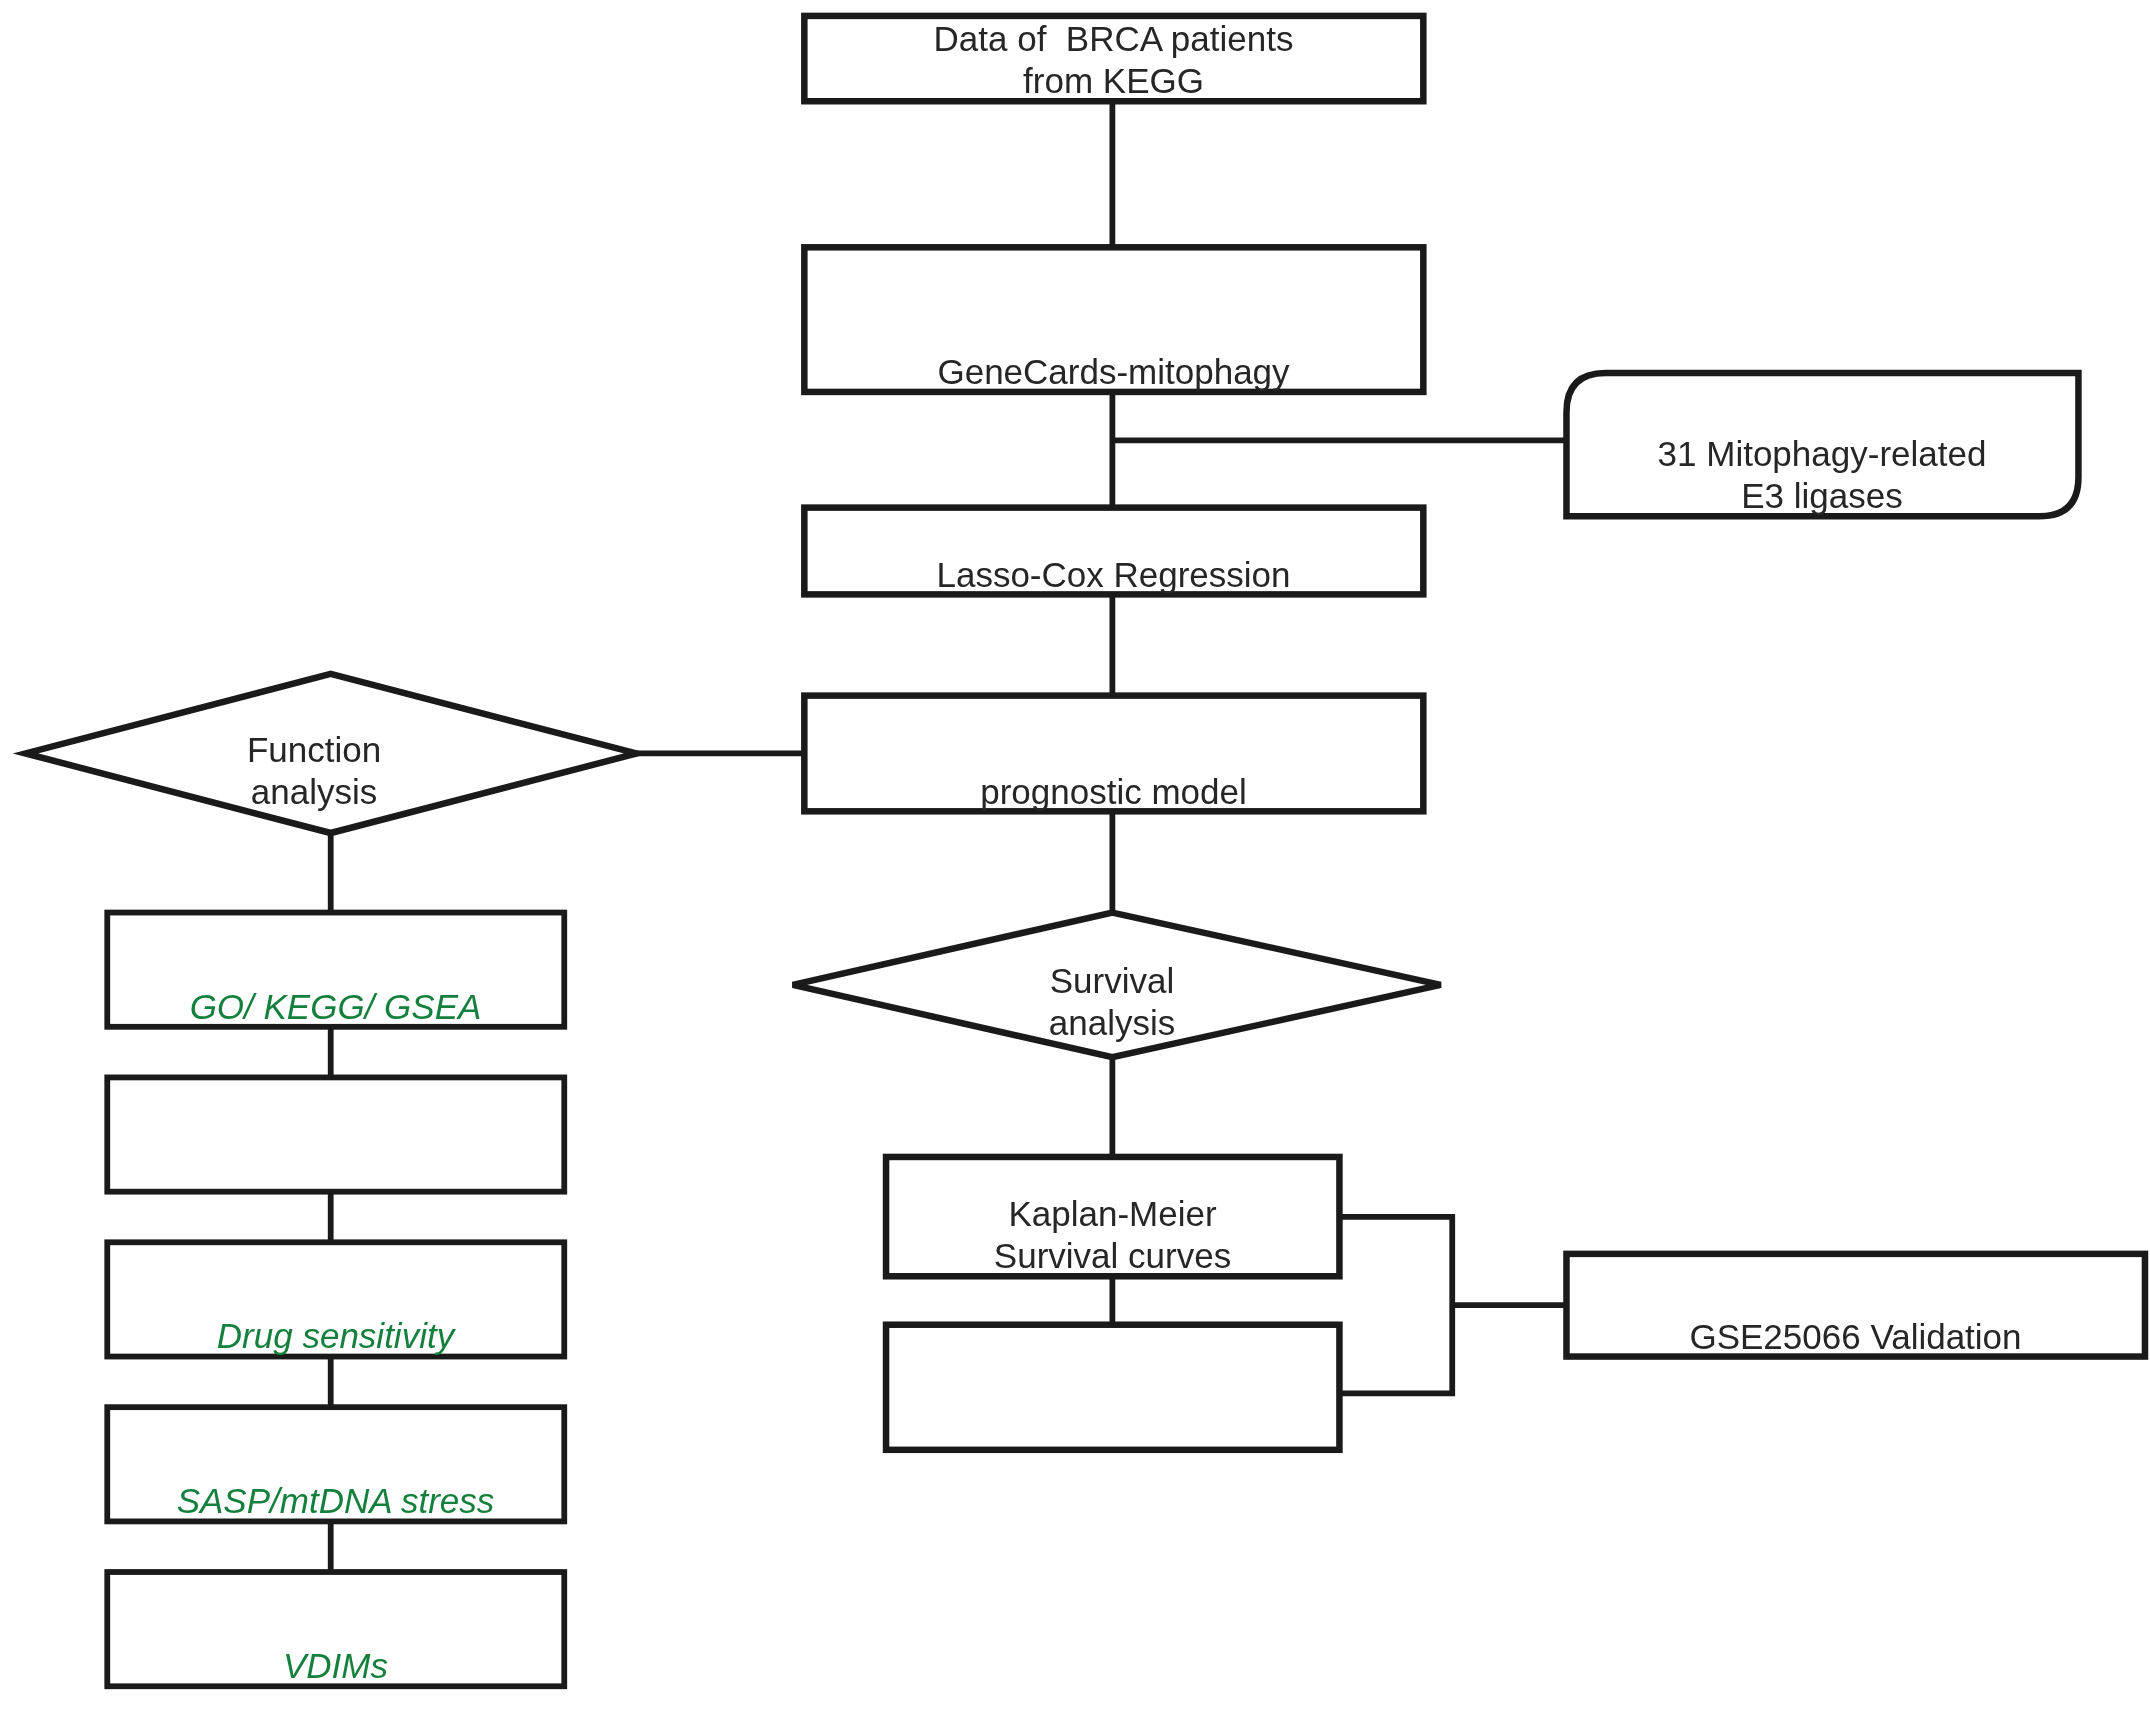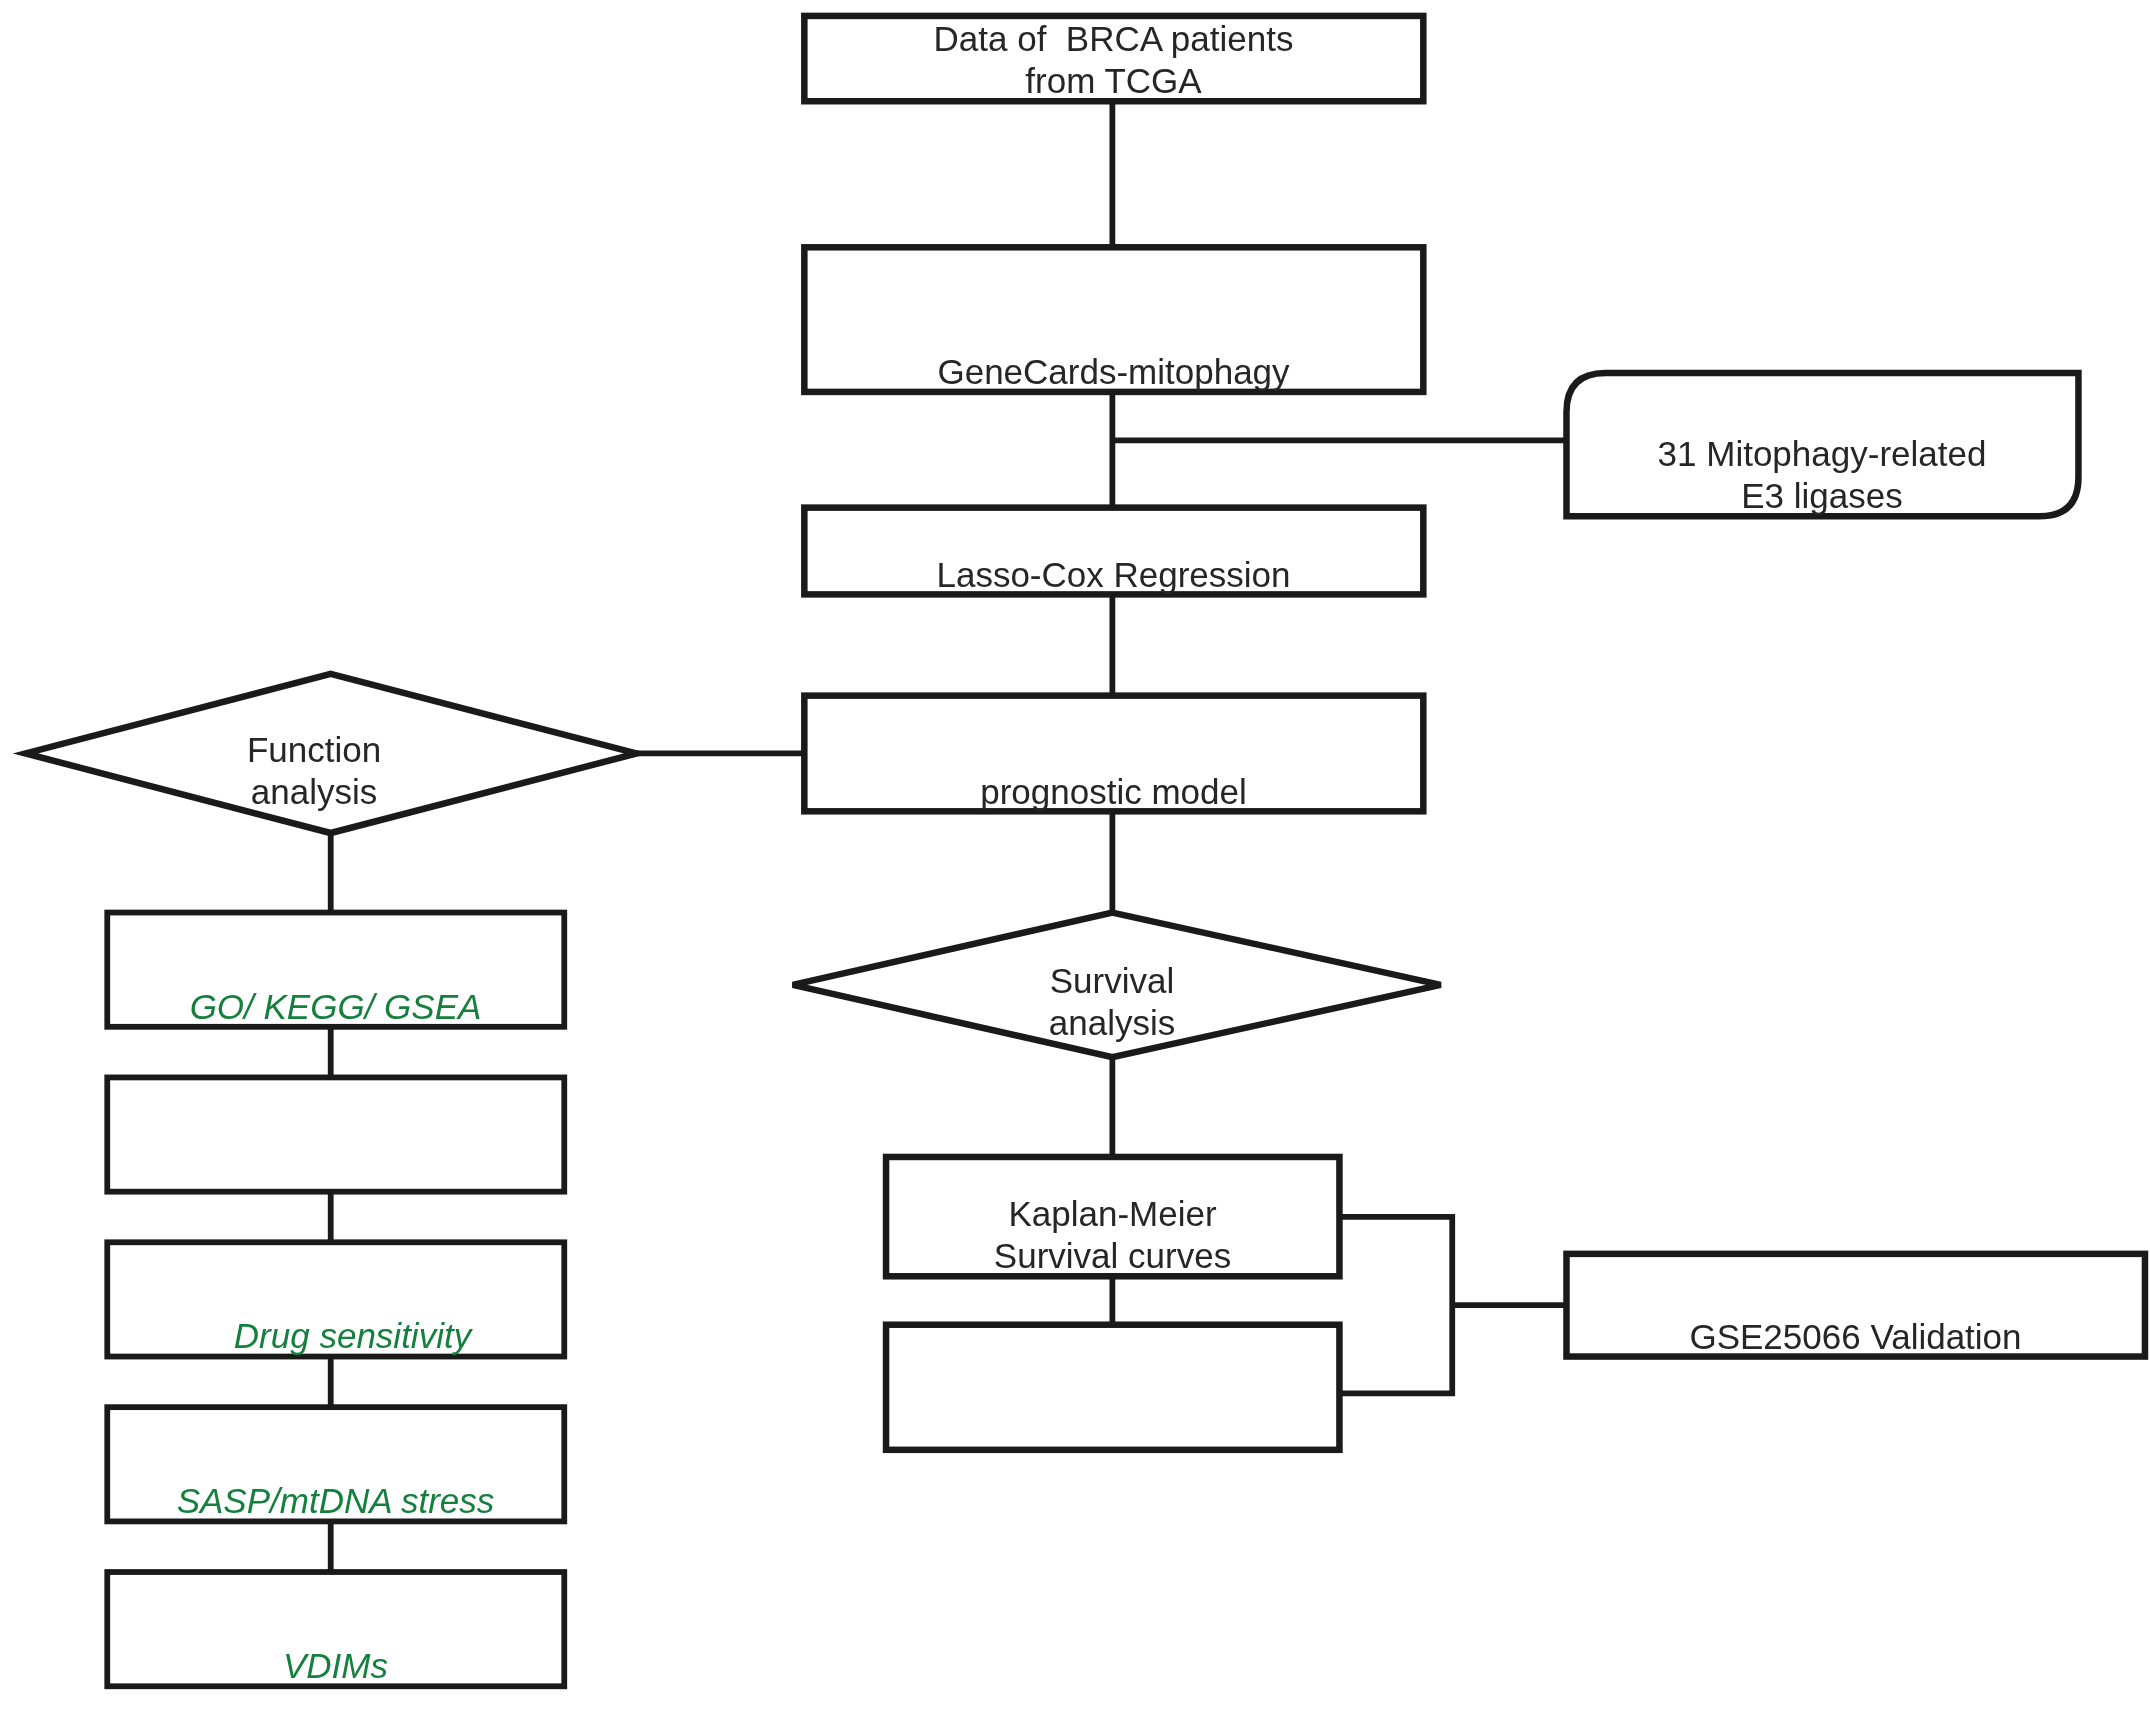--- a/index.html
+++ b/index.html
@@ -122,21 +122,21 @@
     <rect class="node-shape thin" x="148" y="2174" width="632" height="158"></rect>
 
     <rect class="node-shape" x="1225" y="1600" width="627" height="165"></rect>
     <rect class="node-shape" x="1225" y="1832" width="627" height="173"></rect>
 
     <rect class="node-shape" x="2166" y="1734" width="800" height="142"></rect>
   </svg>
 
   <div class="node-label" style="left:804px; top:16px; width:619px; height:85px;">
     <span class="lbl-line">Data of  BRCA patients</span>
-    <span class="lbl-line">from TCGA</span>
+    <span class="lbl-line">from KEGG</span>
   </div>
 
   <div class="node-label" style="left:804px; top:247px; width:619px; height:145px;">
     <span class="lbl-line">GeneCards-mitophagy</span>
   </div>
 
   <div class="node-label" style="left:1566px; top:373px; width:512px; height:143px;">
     <span class="lbl-line">31 Mitophagy-related</span>
     <span class="lbl-line">E3 ligases</span>
   </div>
@@ -157,21 +157,21 @@
   <div class="node-label" style="left:982px; top:927px; width:260px; height:116px;">
     <span class="lbl-line">Survival</span>
     <span class="lbl-line">analysis</span>
   </div>
 
   <div class="node-label dark-sans" style="left:107px; top:913px; width:457px; height:114px;">
     <span class="lbl-line">GO/ KEGG/ GSEA</span>
   </div>
 
 
-  <div class="node-label dark-sans" style="left:124px; top:1242px; width:457px; height:114px;">
+  <div class="node-label dark-sans" style="left:107px; top:1242px; width:457px; height:114px;">
     <span class="lbl-line">Drug sensitivity</span>
   </div>
 
   <div class="node-label dark-sans" style="left:107px; top:1572px; width:457px; height:114px;">
     <span class="lbl-line">VDIMs</span>
   </div>
 
   <div class="node-label dark-sans" style="left:107px; top:1407px; width:457px; height:114px;">
     <span class="lbl-line">SASP/mtDNA stress</span>
   </div>

